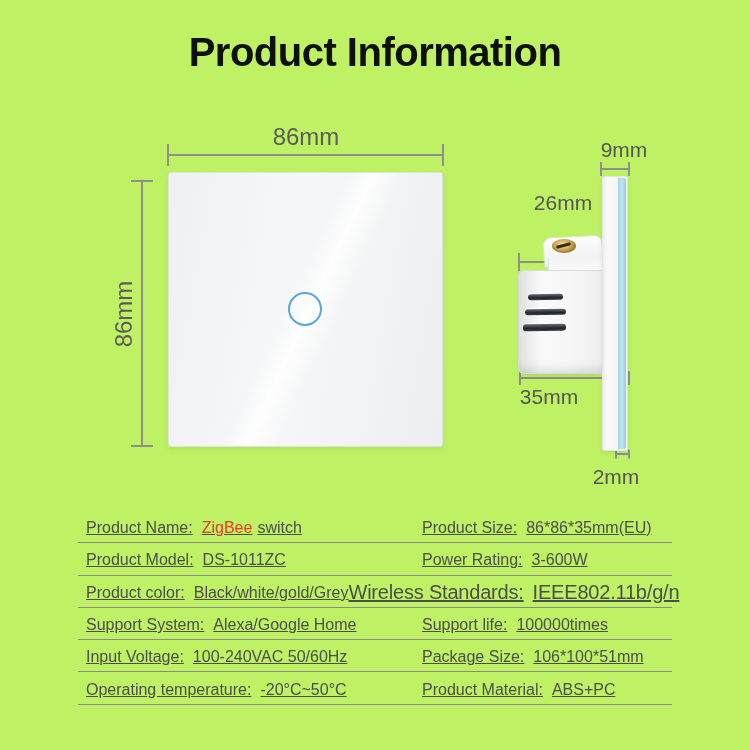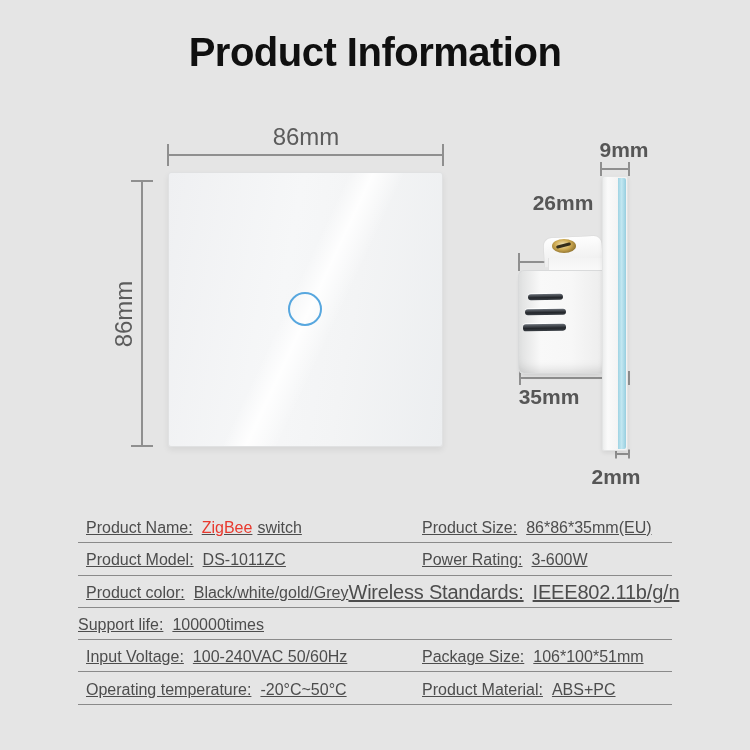--- a/index.html
+++ b/index.html
@@ -1,37 +1,37 @@
 <!DOCTYPE html>
 <html><head>
 <meta charset="utf-8">
 <style>
   html,body{margin:0;padding:0;background:#fff;}
   .canvas{
-    position:relative;width:750px;height:750px;background:#e5e5e5;overflow:hidden;
+    position:relative;width:750px;height:750px;background:#bef264;overflow:hidden;
     font-family:"Liberation Sans", sans-serif;
   }
   
   .page-title{
     position:absolute;left:0;top:30px;width:750px;text-align:center;
     font-size:40px;font-weight:bold;color:#101010;letter-spacing:-0.5px;margin:0;
   }
   
   .dimh{position:absolute;height:2px;background:#8f8f8f;}
   .dimh::before,.dimh::after{content:"";position:absolute;width:2px;background:#8f8f8f;top:50%;transform:translateY(-50%);}
   .dimh::before{left:0;} .dimh::after{right:0;}
   .ticks-22::before,.ticks-22::after{height:22px;}
   .ticks-18::before,.ticks-18::after{height:18px;}
   .ticks-14::before,.ticks-14::after{height:14px;}
   .ticks-9::before,.ticks-9::after{height:9px;}
   .dimv{position:absolute;width:2px;background:#8f8f8f;}
   .dimv::before,.dimv::after{content:"";position:absolute;height:2px;background:#8f8f8f;left:50%;transform:translateX(-50%);width:22px;}
   .dimv::before{top:0;} .dimv::after{bottom:0;}
   .dim-label{position:absolute;color:#5c5c5c;font-size:24px;line-height:26px;text-align:center;}
-  .dim-label.small{font-size:21px;color:#565656;font-weight:bold;}
+  .dim-label.small{font-size:21px;color:#565656;}
   .rot{transform:rotate(-90deg);transform-origin:center center;}
   
   .front-panel{
     position:absolute;left:168px;top:172px;width:275px;height:275px;
     border:1px solid #e0e1e2;border-radius:3px;box-sizing:border-box;
     background:
       linear-gradient(115deg, rgba(255,255,255,0) 45%, rgba(255,255,255,0.9) 51%, rgba(255,255,255,0) 59%),
       linear-gradient(100deg,#eff0f2 0%,#f6f7f8 42%,#f3f4f5 65%,#eceef0 100%);
     box-shadow:0 3px 6px rgba(0,0,0,0.07);
   }
@@ -160,20 +160,23 @@
     <div class="spec-row">
       <div class="cell-left">
         <span class="spec-label">Product color:</span><span>Black/white/gold/Grey</span>
       </div>
       <div class="cell-right">
         <span class="spec-label">Wireless Standards:</span><span>IEEE802.11b/g/n</span>
       </div>
     </div>
 
     <div class="spec-row">
+      <div class="cell-left">
+        <span class="spec-label">Support System:</span><span>Alexa/Google Home</span>
+      </div>
       <div class="cell-right">
         <span class="spec-label">Support life:</span><span>100000times</span>
       </div>
     </div>
 
     <div class="spec-row">
       <div class="cell-left">
         <span class="spec-label">Input Voltage:</span><span>100-240VAC 50/60Hz</span>
       </div>
       <div class="cell-right">

